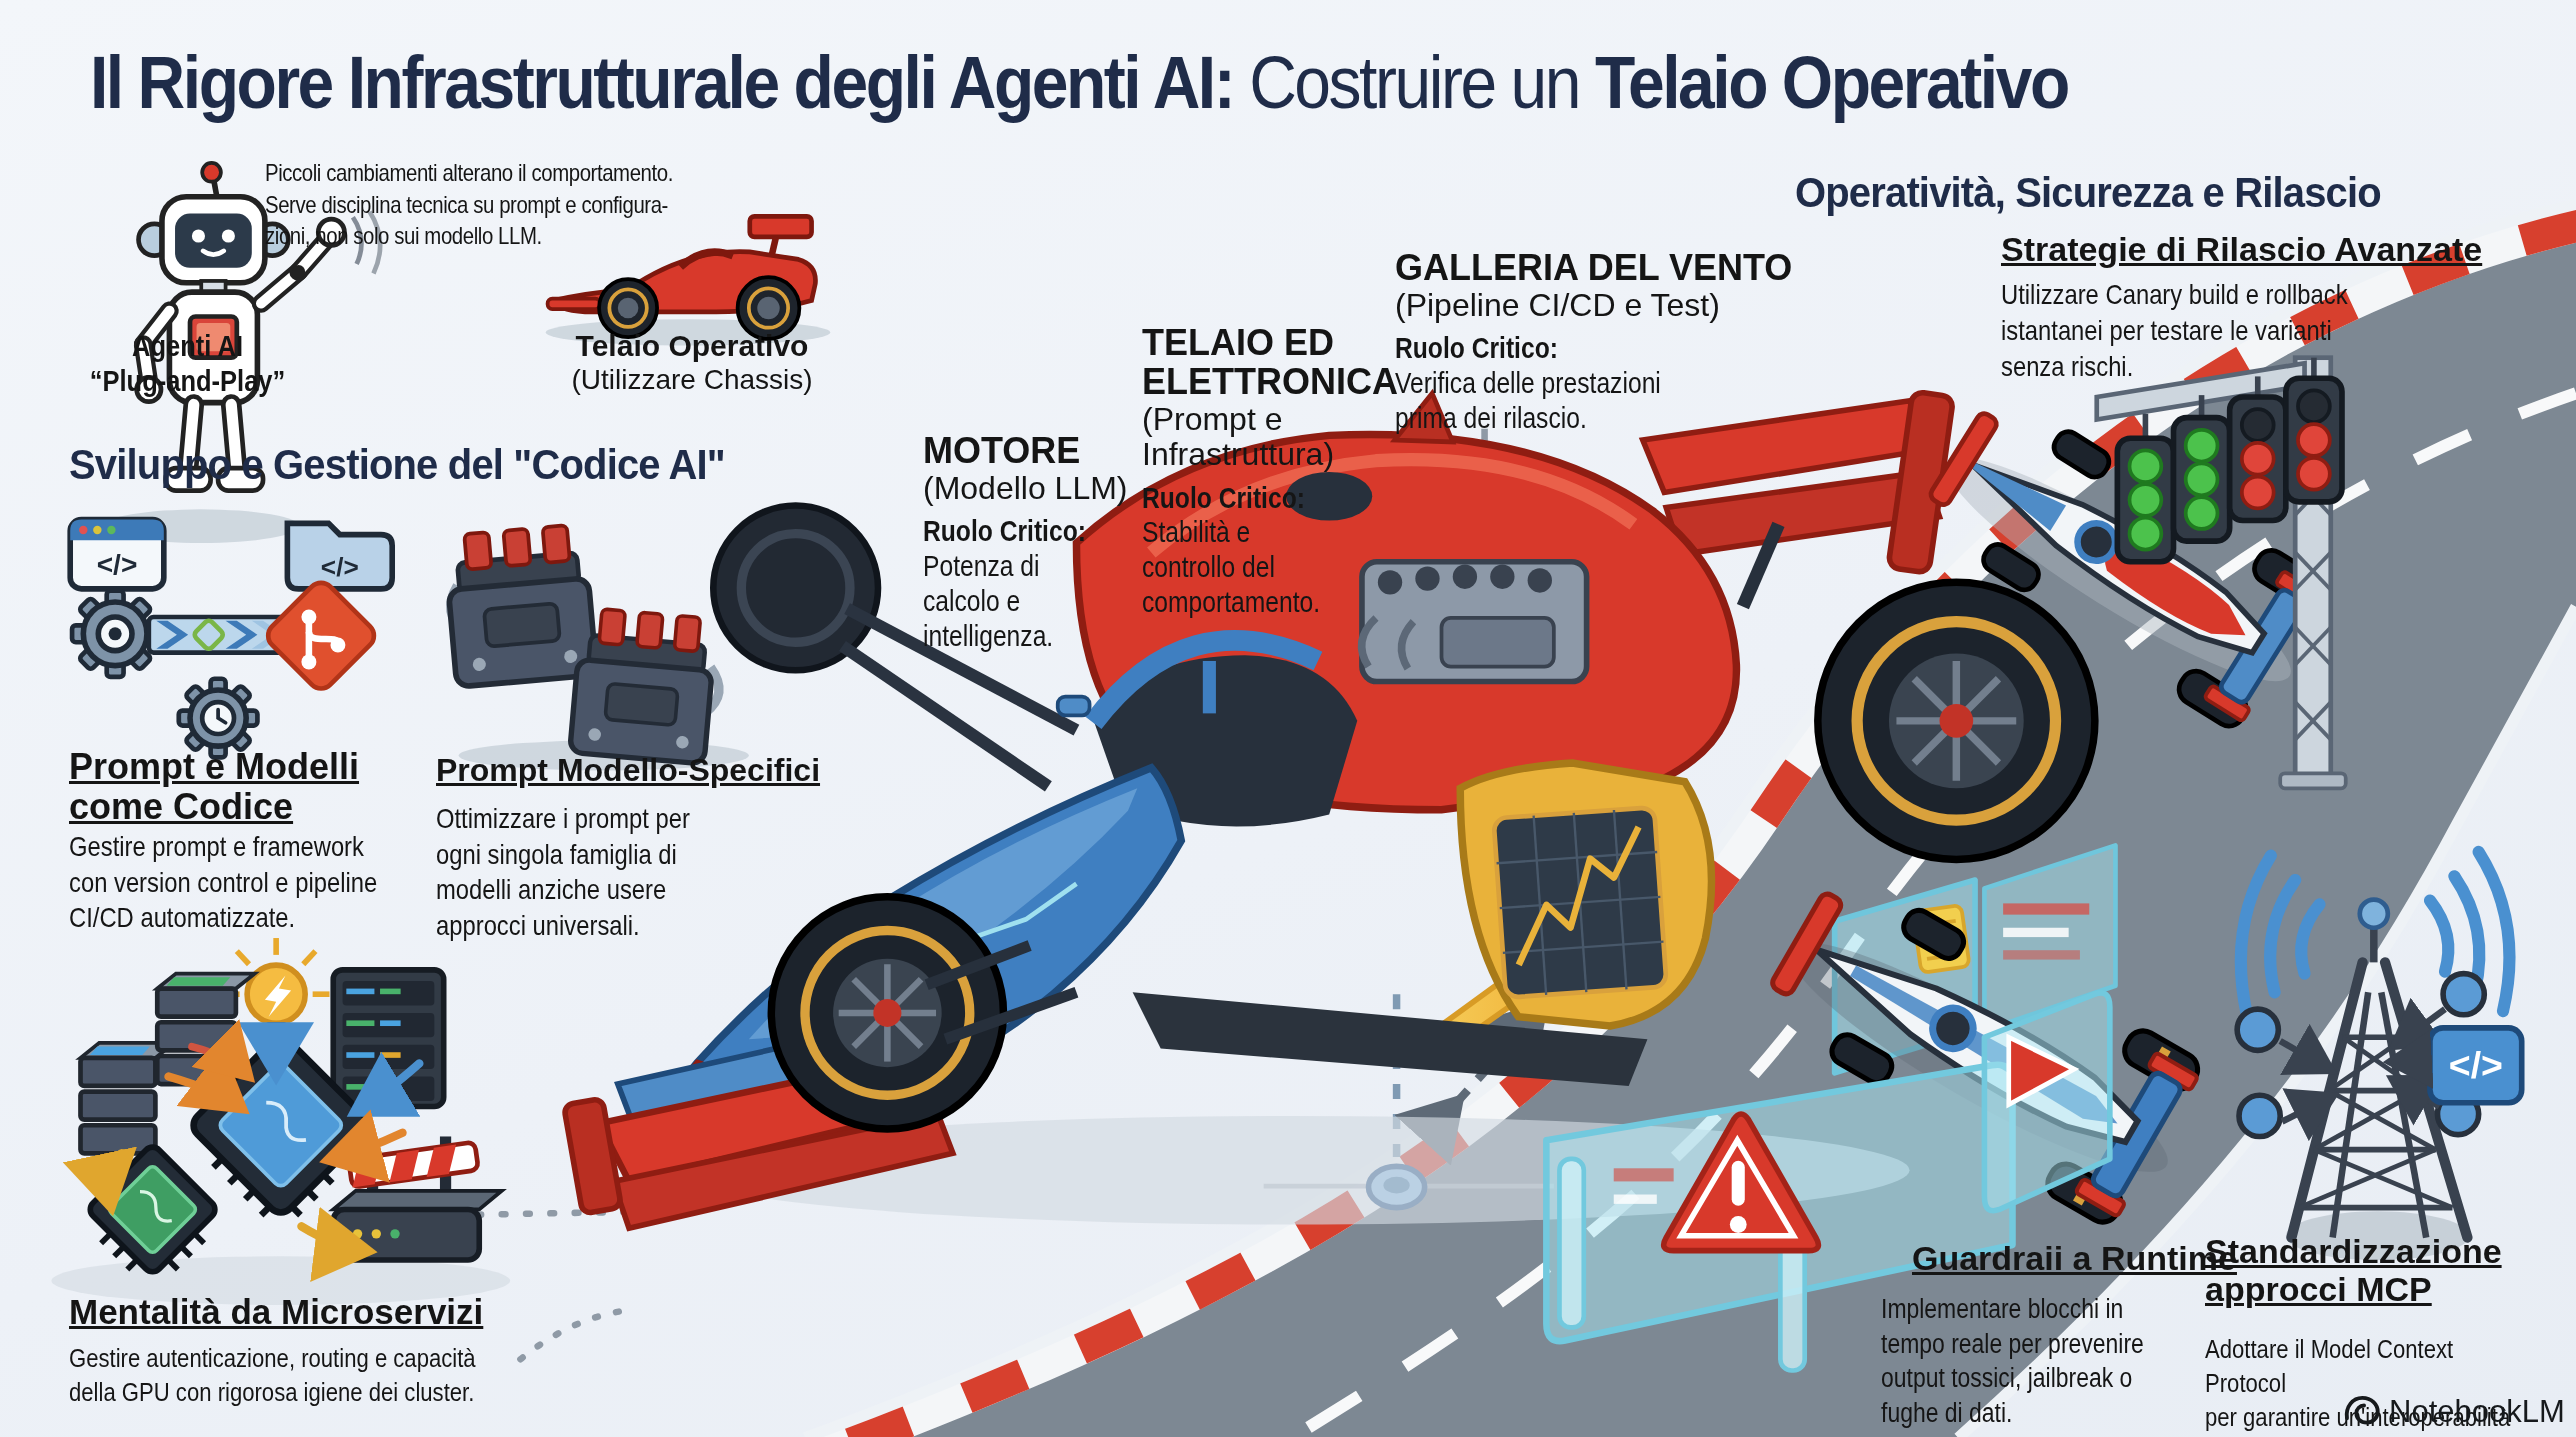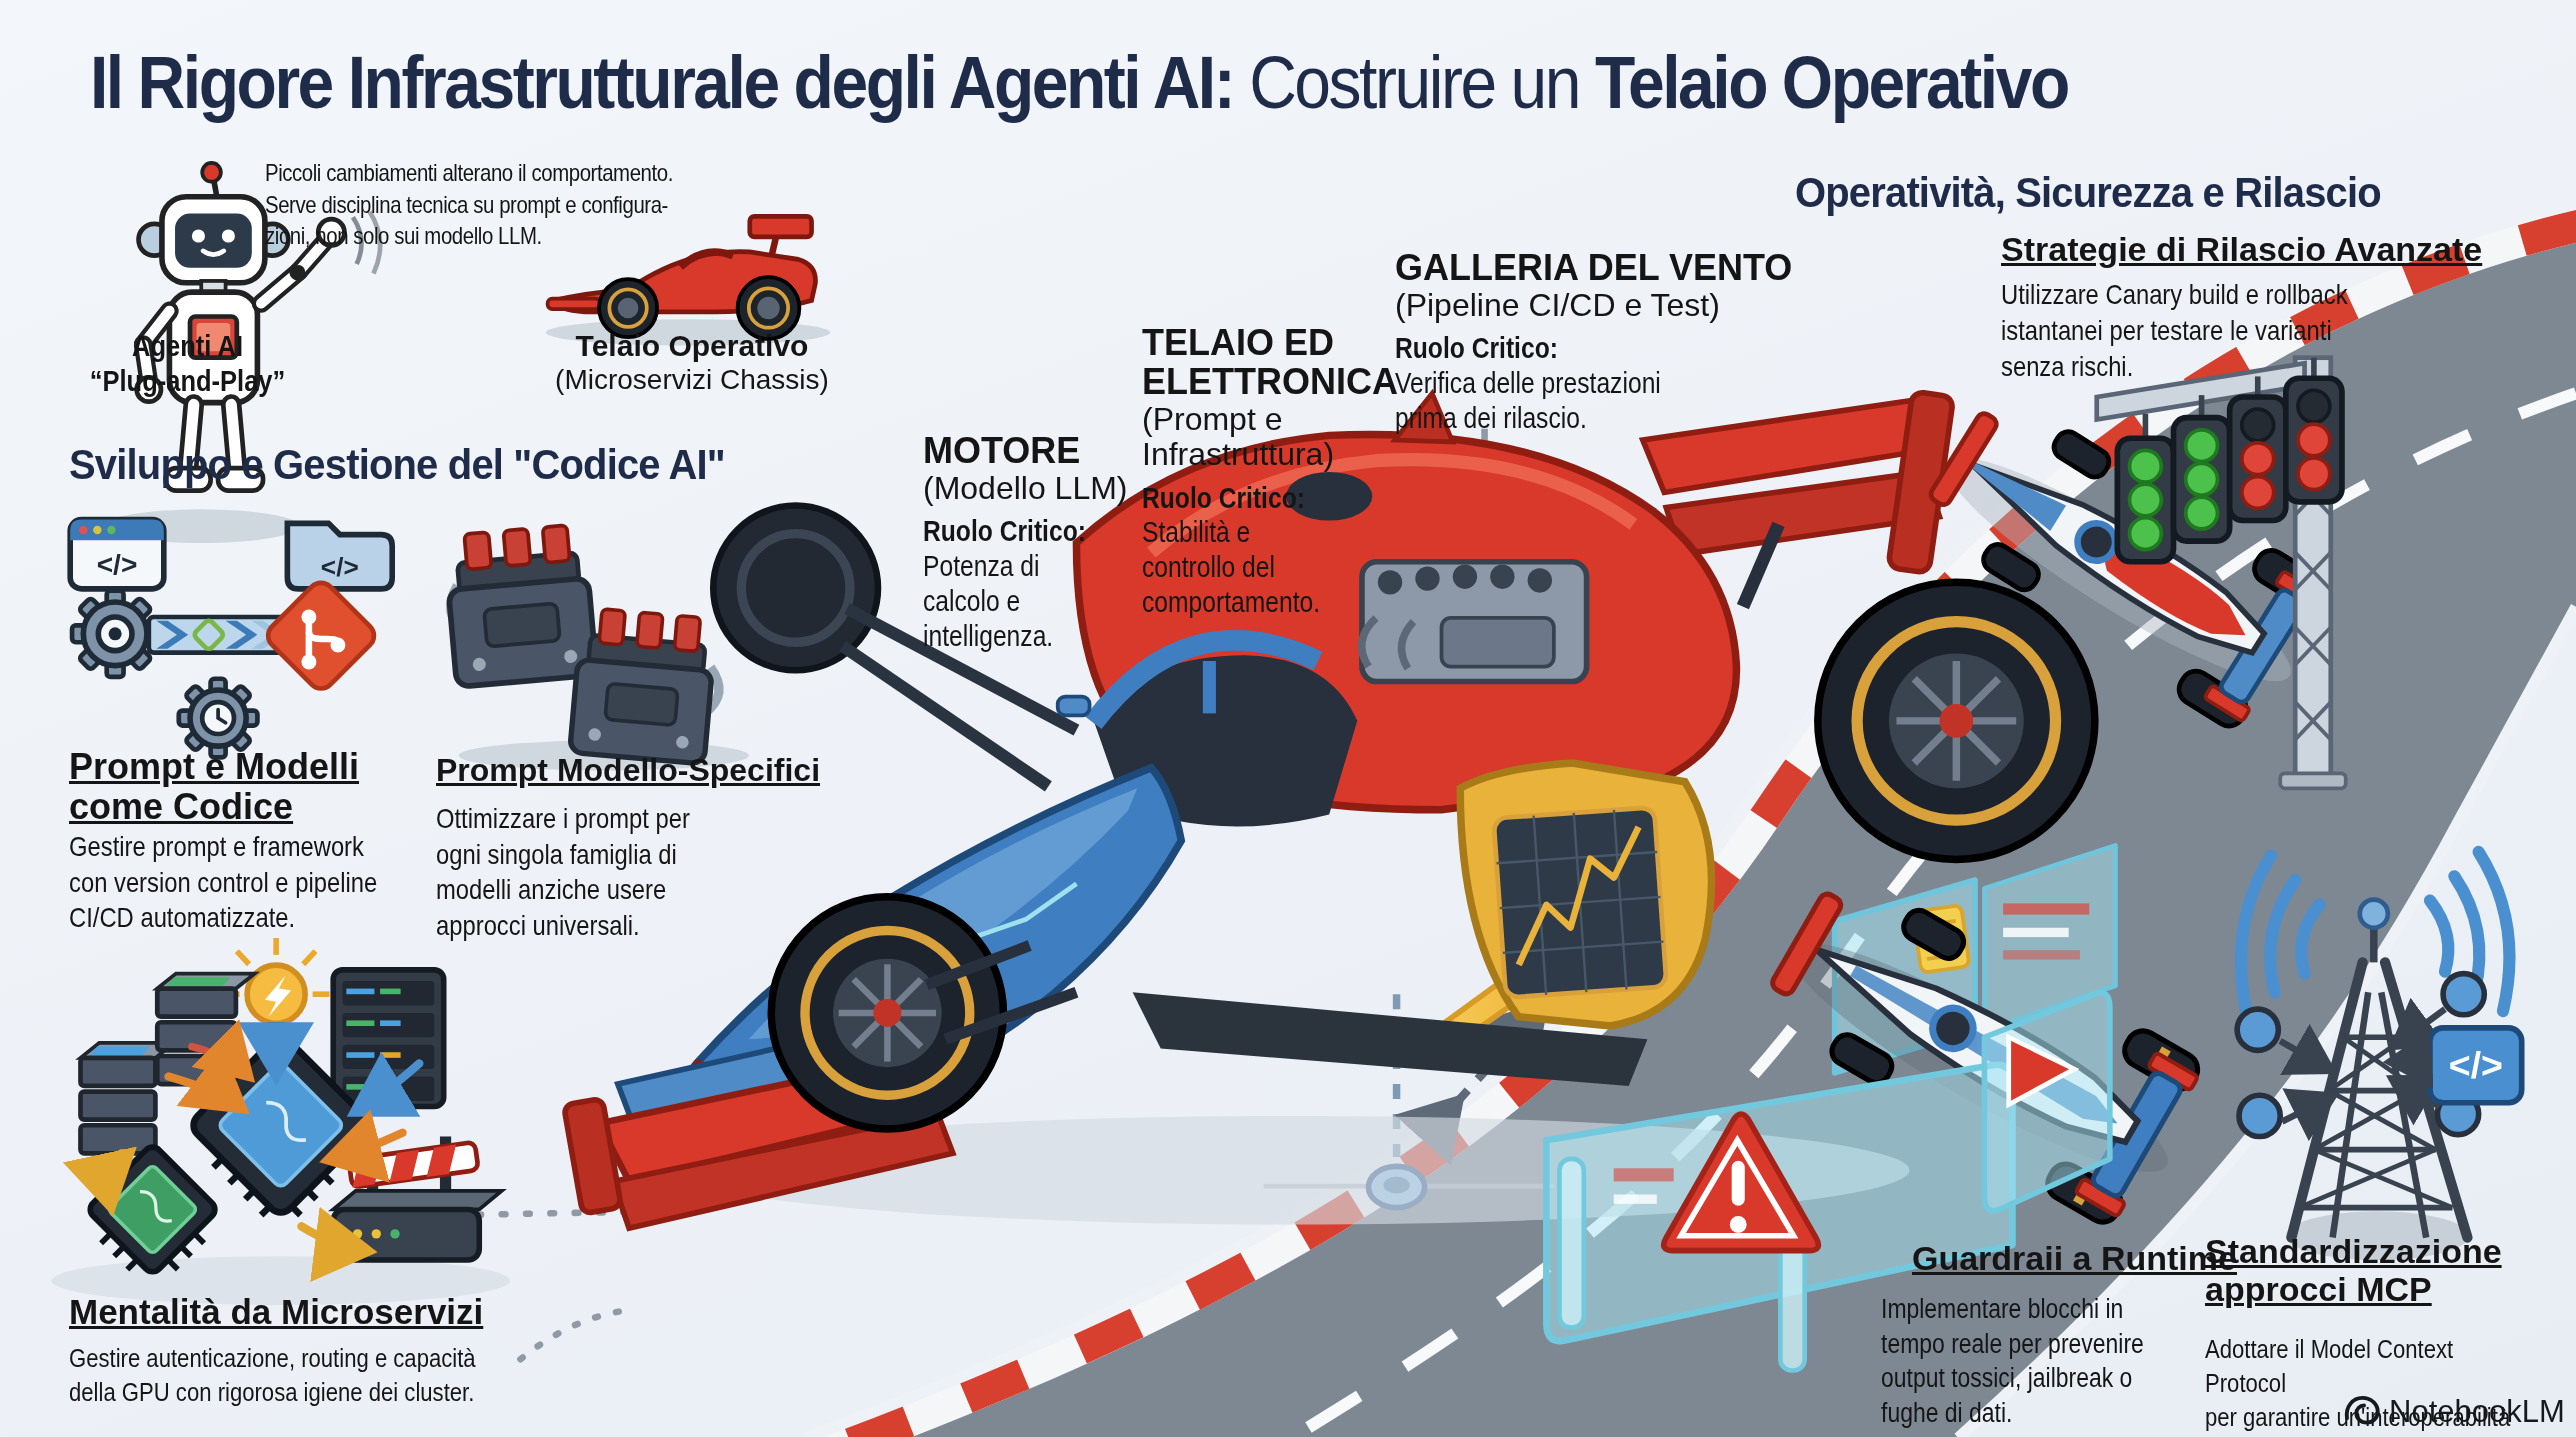--- a/index.html
+++ b/index.html
@@ -592,21 +592,21 @@
   <span class="b">Telaio Operativo</span>
 </div>
 
 <div class="txt note pre cond">Piccoli cambiamenti alterano il comportamento.
 Serve disciplina tecnica su prompt e configura-
 zioni, non solo sui modello LLM.</div>
 <div class="txt cap-agenti pre condc">Agenti AI
 “Plug-and-Play”</div>
 <div class="txt cap-telaio">
   <div class="l1">Telaio Operativo</div>
-  <div class="l2">(Microservizi Chassis)</div>
+  <div class="l2">(Utilizzare Chassis)</div>
 </div>
 
 <div class="txt h-sec h-dev navy nowrap">Sviluppo e Gestione del "Codice AI"</div>
 
 <div class="txt card-t t-pm pre">Prompt e Modelli
 come Codice</div>
 <div class="txt card-b b-pm pre cond">Gestire prompt e framework
 con version control e pipeline
 CI/CD automatizzate.</div>
 

